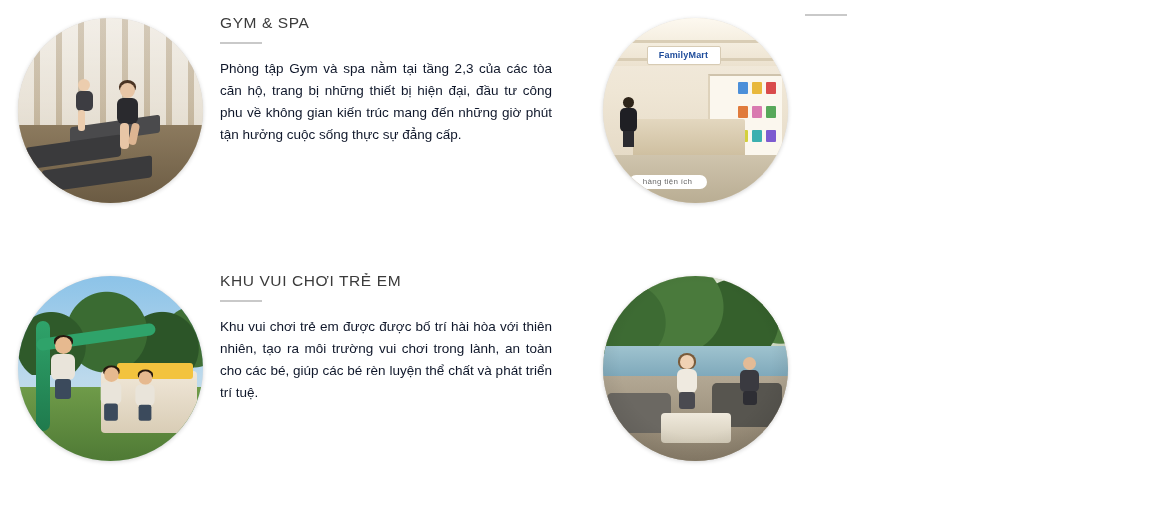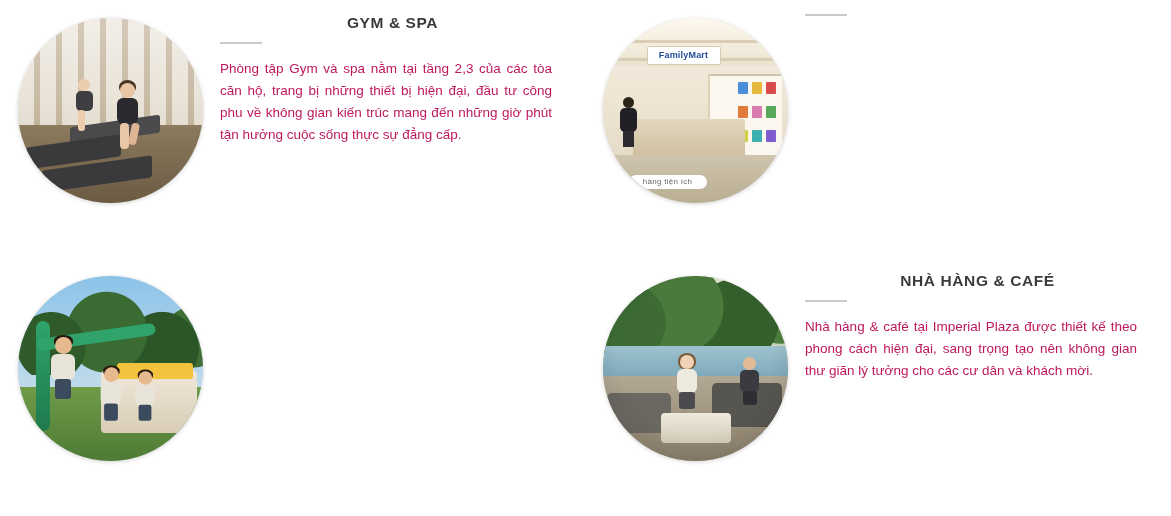--- a/index.html
+++ b/index.html
@@ -46,37 +46,36 @@
     position: absolute;
     inset: 0;
   }
   .text-col {
     flex: 1 1 auto;
     padding-top: 14px;
     padding-right: 20px;
   }
   .feature-title {
     font-size: 15.5px;
-    font-weight: bold;
+    font-weight: normal;
     letter-spacing: 0.6px;
     color: #3b3b3b;
     margin: 0 0 10px 0;
     text-transform: uppercase;
-    text-align: center;
   }
   .rule {
     width: 42px;
     height: 2px;
     background: #c9c9c9;
     margin: 0 0 14px 0;
   }
   .feature-body {
     font-size: 13.5px;
     line-height: 1.62;
-    color: #be185d;
+    color: #0f172a;
     text-align: justify;
     margin: 0;
     max-width: 332px;
   }
 
   
 
   
   .img-gym .sky {
     background:
@@ -337,20 +336,25 @@
             <span class="lg"></span>
           </div>
         <div class="kid k1">
             <span class="hr"></span>
             <span class="h"></span>
             <span class="t"></span>
             <span class="lg"></span>
           </div>
       </div>
     </div>
+    <div class="text-col">
+      <h3 class="feature-title">KHU VUI CHƠI TRẺ EM</h3>
+      <div class="rule"></div>
+      <p class="feature-body">Khu vui chơi trẻ em được được bố trí hài hòa với thiên nhiên, tạo ra môi trường vui chơi trong lành, an toàn cho các bé, giúp các bé rèn luyện thể chất và phát triển trí tuệ.</p>
+    </div>
   </div>
 
   <div class="feature">
     <div class="thumb-wrap">
       <div class="thumb img-cafe">
         <div class="layer base"></div>
         <div class="green"></div>
         <div class="pool"></div>
         <div class="deck"></div>
         <div class="sofa sf1"></div>
@@ -363,20 +367,15 @@
             <span class="l"></span>
           </div>
         <div class="person-r">
             <span class="h"></span>
             <span class="t"></span>
             <span class="l"></span>
           </div>
         <div class="vign"></div>
       </div>
     </div>
-    <div class="text-col">
-      <h3 class="feature-title">NHÀ HÀNG &amp; CAFÉ</h3>
-      <div class="rule"></div>
-      <p class="feature-body">Nhà hàng &amp; café tại Imperial Plaza được thiết kế theo phong cách hiện đại, sang trọng tạo nên không gian thư giãn lý tưởng cho các cư dân và khách mời.</p>
-    </div>
   </div>
 
 </div>
 
 </body></html>

